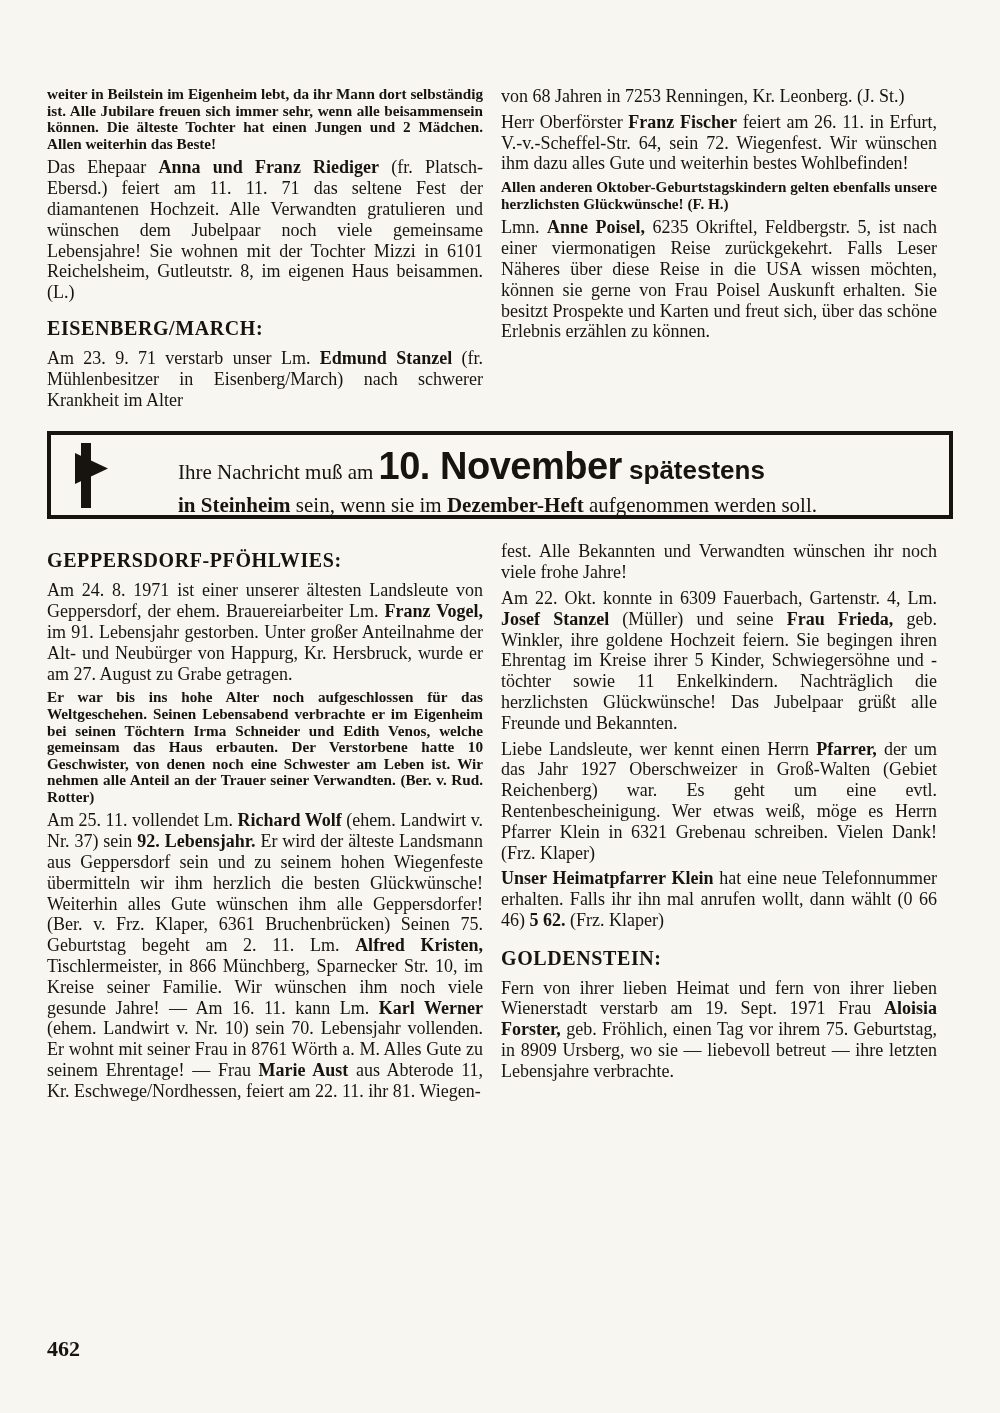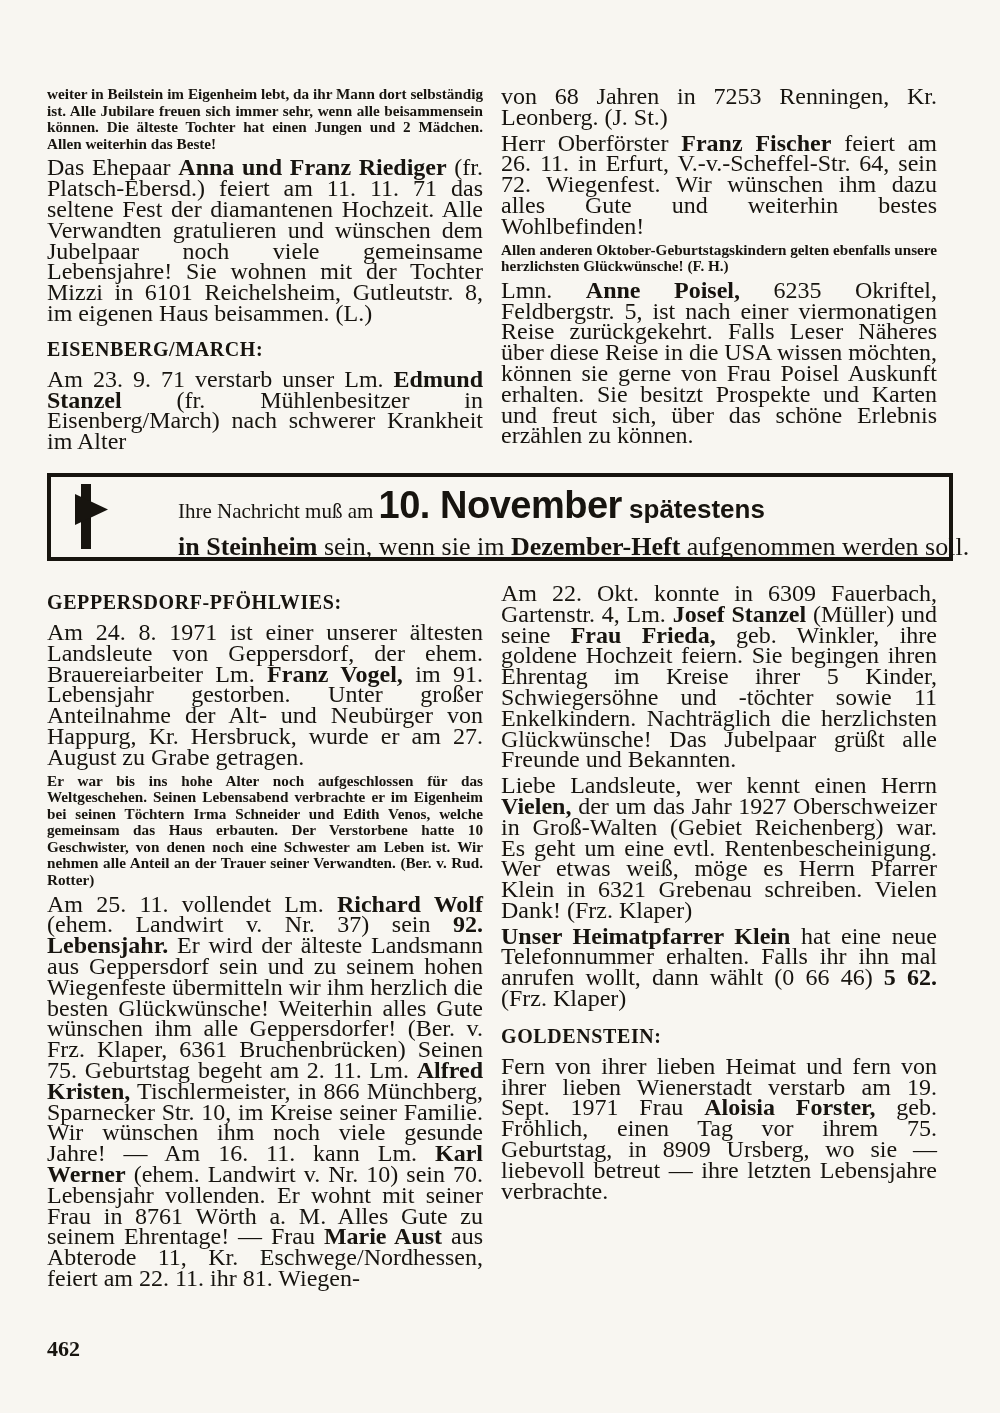--- a/index.html
+++ b/index.html
@@ -5,39 +5,39 @@
   :root { --paper:#f8f6f1; --ink:#17140f; }
   html,body { margin:0; padding:0; background:var(--paper); }
   .page {
     position:relative; width:1000px; height:1413px; box-sizing:border-box;
     padding:86px 47px 0 47px; background:var(--paper); color:var(--ink);
     font-family:"Liberation Serif", serif; overflow:hidden;
   }
   .cols { display:flex; gap:18px; }
   .col { width:436px; }
   p { margin:0 0 5px 0; }
-  .body { font-size:24px; line-height:20.8px; text-align:justify; }
+  .body { font-size:18px; line-height:20.8px; text-align:justify; }
   .small { font-size:15.2px; line-height:16.6px; text-align:justify; font-weight:bold; }
   .b { font-weight:bold; }
   .heading {
     font-size:20px; font-weight:bold; letter-spacing:0.6px;
     margin:14px 0 9px 0; line-height:22px;
   }
   .col > .heading:first-child { margin-top:8px; }
   .heading-goldenstein { margin-top:16px; }
   .banner {
     display:flex; align-items:center; border:4px solid var(--ink);
     height:80px; margin:16px 0 22px 0; background:var(--paper);
   }
   .banner-arrow { margin-left:24px; width:37px; height:65px; flex:0 0 auto; }
   .banner-text { margin-left:66px; }
   .bline1 { font-size:21px; white-space:nowrap;margin-top:12px; }
   .bline1 .big  { font-family:"Liberation Sans", sans-serif; font-weight:bold; font-size:38px; letter-spacing:-0.5px; }
   .bline1 .grot { font-family:"Liberation Sans", sans-serif; font-weight:bold; font-size:26px; }
-  .bline2 { font-size:26px; margin-top:5px; white-space:nowrap; }
+  .bline2 { font-size:21px; margin-top:5px; white-space:nowrap; }
   .pagenum {
     position:absolute; left:47px; top:1336px;
     font-size:22px; font-weight:bold;
   }
 </style>
 </head>
 <body>
 
 <div class="page">
 
@@ -68,22 +68,23 @@
   </div>
 
   <div class="cols">
     <div class="col">
       <h3 class="heading">GEPPERSDORF-PFÖHLWIES:</h3>
       <p class="body">Am 24. 8. 1971 ist einer unserer ältesten Landsleute von Geppersdorf, der ehem. Brauereiarbeiter Lm. <span class="b">Franz Vogel,</span> im 91. Lebensjahr gestorben. Unter großer Anteilnahme der Alt- und Neubürger von Happurg, Kr. Hersbruck, wurde er am 27. August zu Grabe getragen.</p>
       <p class="small">Er war bis ins hohe Alter noch aufgeschlossen für das Weltgeschehen. Seinen Lebensabend verbrachte er im Eigenheim bei seinen Töchtern Irma Schneider und Edith Venos, welche gemeinsam das Haus erbauten. Der Verstorbene hatte 10 Geschwister, von denen noch eine Schwester am Leben ist. Wir nehmen alle Anteil an der Trauer seiner Verwandten. (Ber. v. Rud. Rotter)</p>
       <p class="body">Am 25. 11. vollendet Lm. <span class="b">Richard Wolf</span> (ehem. Landwirt v. Nr. 37) sein <span class="b">92. Lebensjahr.</span> Er wird der älteste Landsmann aus Geppersdorf sein und zu seinem hohen Wiegenfeste übermitteln wir ihm herzlich die besten Glückwünsche! Weiterhin alles Gute wünschen ihm alle Geppersdorfer! (Ber. v. Frz. Klaper, 6361 Bruchenbrücken) Seinen 75. Geburtstag begeht am 2. 11. Lm. <span class="b">Alfred Kristen,</span> Tischlermeister, in 866 Münchberg, Sparnecker Str. 10, im Kreise seiner Familie. Wir wünschen ihm noch viele gesunde Jahre! — Am 16. 11. kann Lm. <span class="b">Karl Werner</span> (ehem. Landwirt v. Nr. 10) sein 70. Lebensjahr vollenden. Er wohnt mit seiner Frau in 8761 Wörth a. M. Alles Gute zu seinem Ehrentage! — Frau <span class="b">Marie Aust</span> aus Abterode 11, Kr. Eschwege/Nordhessen, feiert am 22. 11. ihr 81. Wiegen-</p>
     </div>
     <div class="col">
+      <p class="body">fest. Alle Bekannten und Verwandten wünschen ihr noch viele frohe Jahre!</p>
       <p class="body">Am 22. Okt. konnte in 6309 Fauerbach, Gartenstr. 4, Lm. <span class="b">Josef Stanzel</span> (Müller) und seine <span class="b">Frau Frieda,</span> geb. Winkler, ihre goldene Hochzeit feiern. Sie begingen ihren Ehrentag im Kreise ihrer 5 Kinder, Schwiegersöhne und -töchter sowie 11 Enkelkindern. Nachträglich die herzlichsten Glückwünsche! Das Jubelpaar grüßt alle Freunde und Bekannten.</p>
-      <p class="body">Liebe Landsleute, wer kennt einen Herrn <span class="b">Vielen,</span> der um das Jahr 1927 Oberschweizer in Groß-Walten (Gebiet Reichenberg) war. Es geht um eine evtl. Rentenbescheinigung. Wer etwas weiß, möge es Herrn Pfarrer Klein in 6321 Grebenau schreiben. Vielen Dank! (Frz. Klaper)</p>
+      <p class="body">Liebe Landsleute, wer kennt einen Herrn <span class="b">Pfarrer,</span> der um das Jahr 1927 Oberschweizer in Groß-Walten (Gebiet Reichenberg) war. Es geht um eine evtl. Rentenbescheinigung. Wer etwas weiß, möge es Herrn Pfarrer Klein in 6321 Grebenau schreiben. Vielen Dank! (Frz. Klaper)</p>
       <p class="body"><span class="b">Unser Heimatpfarrer Klein</span> hat eine neue Telefonnummer erhalten. Falls ihr ihn mal anrufen wollt, dann wählt (0 66 46) <span class="b">5 62.</span> (Frz. Klaper)</p>
       <h3 class="heading heading-goldenstein">GOLDENSTEIN:</h3>
       <p class="body">Fern von ihrer lieben Heimat und fern von ihrer lieben Wienerstadt verstarb am 19. Sept. 1971 Frau <span class="b">Aloisia Forster,</span> geb. Fröhlich, einen Tag vor ihrem 75. Geburtstag, in 8909 Ursberg, wo sie — liebevoll betreut — ihre letzten Lebensjahre verbrachte.</p>
     </div>
   </div>
 
   <div class="pagenum">462</div>
 
 </div>
 

